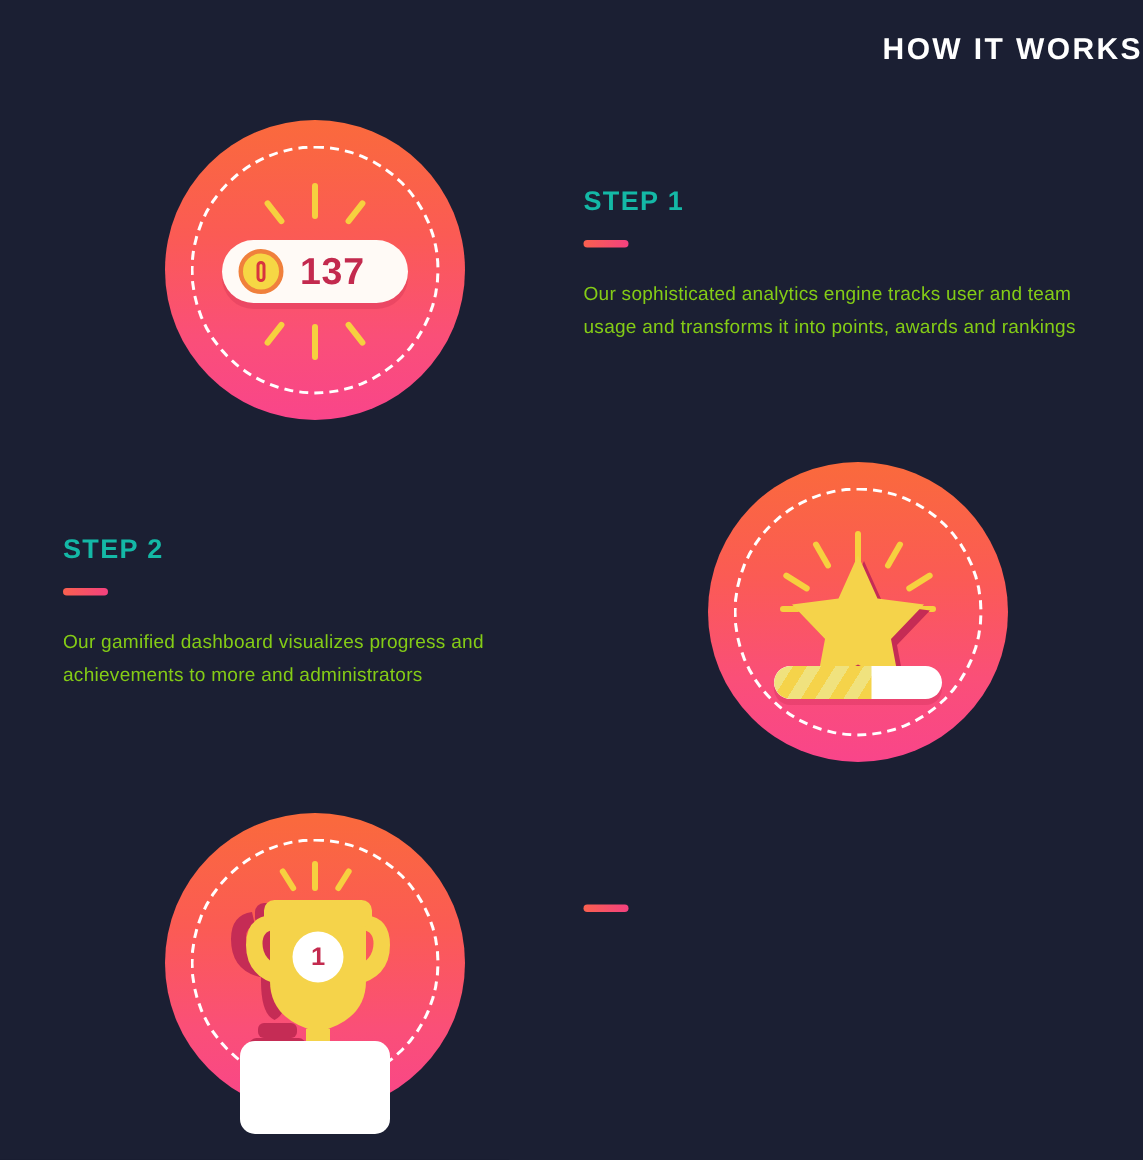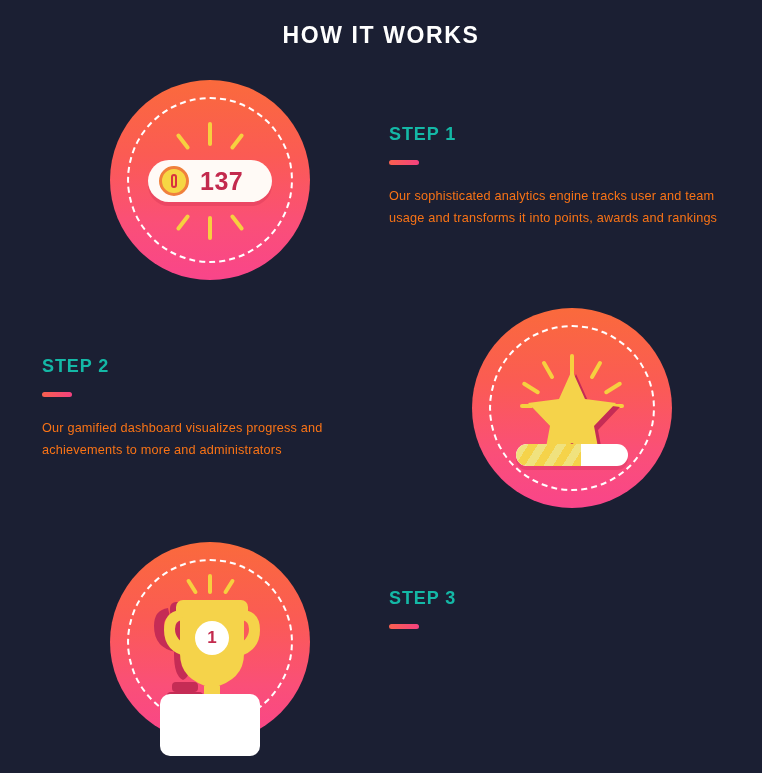--- a/index.html
+++ b/index.html
@@ -18,23 +18,23 @@
     height: 773px;
     background: #1b1f33;
   }
 
   
   .page-title {
     position: absolute;
     top: 22px;
     left: 0;
     width: 762px;
-    text-align: center;
+    text-align: right;
     color: #ffffff;
-    font-size: 23px;
+    font-size: 20px;
     font-weight: bold;
     letter-spacing: 1.6px;
   }
 
   
   .step-row {
     position: absolute;
     width: 762px;
     height: 230px;
   }
@@ -85,21 +85,21 @@
   }
   .accent-bar {
     margin-top: 15px;
     width: 30px;
     height: 5px;
     border-radius: 3px;
     background: linear-gradient(90deg, #f9604f 0%, #f4417f 100%);
   }
   .step-desc {
     margin-top: 21px;
-    color: #f97316;
+    color: #84cc16;
     font-size: 12.7px;
     line-height: 1.72;
     letter-spacing: 0.18px;
     width: 348px;
   }
 
   
   .coin-pill {
     position: absolute;
     left: 38px;
@@ -261,18 +261,17 @@
           <circle cx="102" cy="96" r="17" fill="#ffffff"></circle>
         </svg>
 
         <div style="position:absolute; left:85px; top:79px; width:34px; height:34px; display:flex; align-items:center; justify-content:center; color:#c32a4e; font-size:17px; font-weight:bold; z-index:2;">1</div>
 
         <div class="pedestal"></div>
       </div>
     </div>
 
     <div class="step-text">
-      <div class="step-label">STEP 3</div>
       <div class="accent-bar"></div>
     </div>
   </div>
 
 </div>
 
 </body></html>

